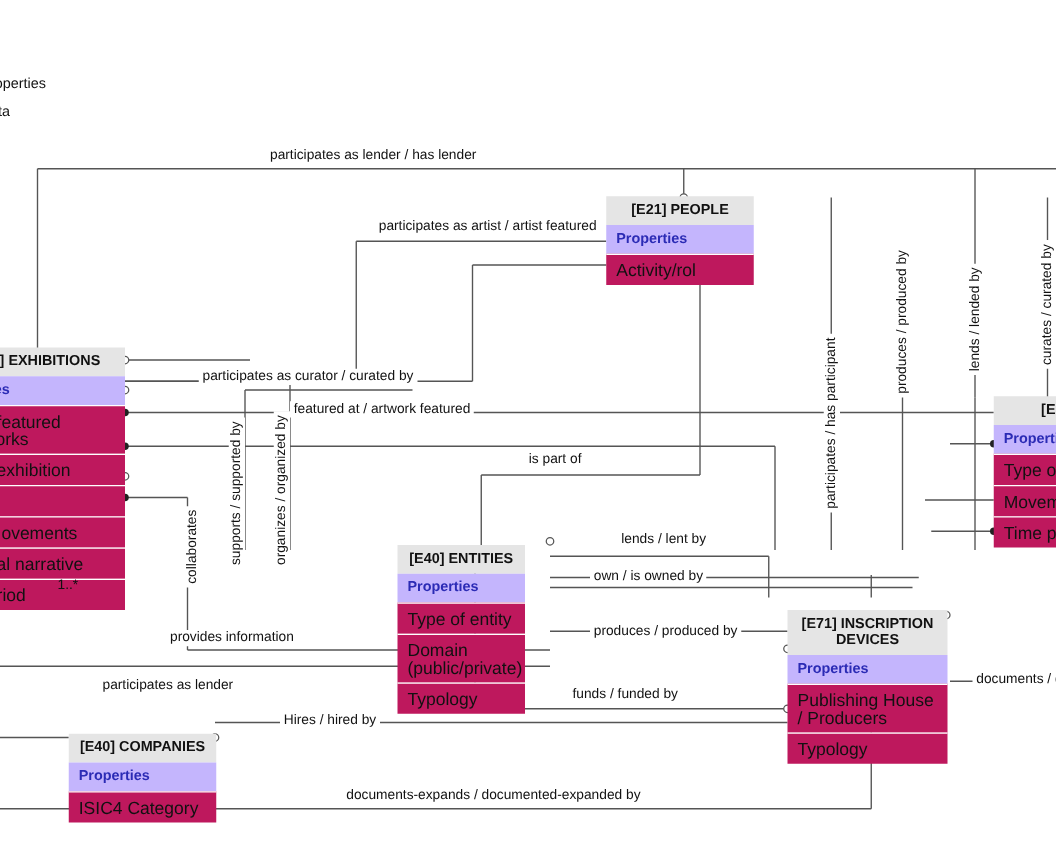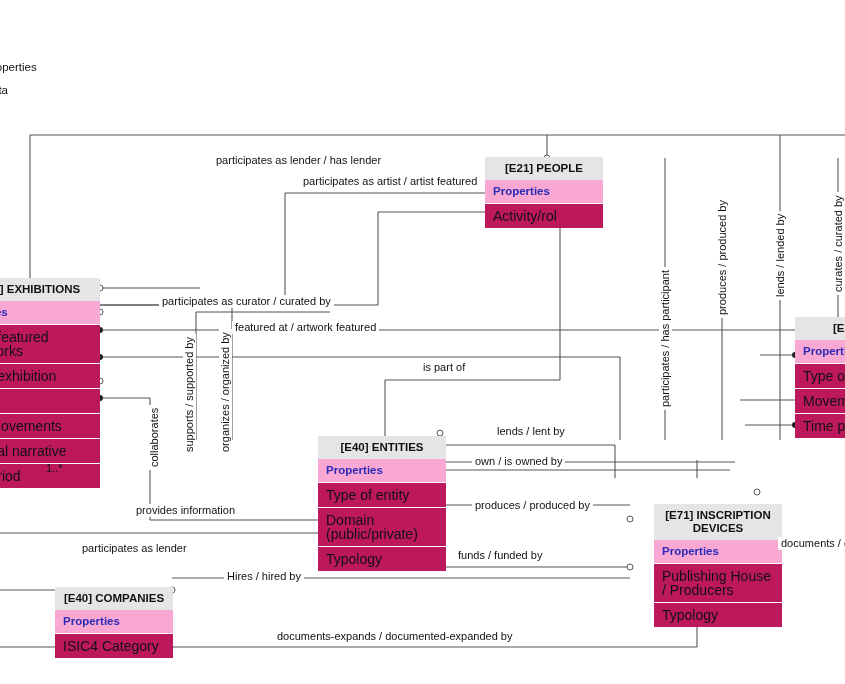--- a/index.html
+++ b/index.html
@@ -4,21 +4,21 @@
 <style>
   html,body{margin:0;padding:0;background:#ffffff;}
   body{width:845px;height:684px;position:relative;overflow:hidden;
        font-family:"Liberation Sans","DejaVu Sans",sans-serif;color:#1a1a1a;}
   #canvas{position:absolute;left:0;top:0;width:845px;height:684px;}
   svg.wires{position:absolute;left:0;top:0;width:845px;height:684px;pointer-events:none;}
 
   .entity{position:absolute;border:0;box-sizing:border-box;}
   .ent-head{background:#e5e5e5;color:#111;font-weight:bold;font-size:11.5px;
             text-align:center;padding:5px 4px;line-height:13px;}
-  .ent-props{background:#f9a8d4;color:#2b2bb5;font-weight:bold;font-size:11.5px;
+  .ent-props{background:#c4b5fd;color:#2b2bb5;font-weight:bold;font-size:11.5px;
              padding:5px 8px;line-height:13px;}
   .ent-attr{background:#be185d;color:#111;font-size:14px;padding:5px 8px;
             line-height:14px;border-top:1px solid #ffffff;}
 
   .lbl{position:absolute;font-size:11px;color:#111;white-space:nowrap;
        background:#ffffff;padding:0 3px;line-height:13px;}
   .lbl.vert{transform-origin:left top;}
   .legend{position:absolute;font-size:11.5px;color:#111;white-space:nowrap;}
   .mult{position:absolute;font-size:11px;color:#111;}
 </style>
@@ -128,50 +128,50 @@
     <div class="ent-attr">e period</div>
   </div>
   <div class="mult" style="left:46px;top:462px;">1..*</div>
 
   <div class="entity" style="left:485px;top:157px;width:118px;">
     <div class="ent-head">[E21] PEOPLE</div>
     <div class="ent-props">Properties</div>
     <div class="ent-attr">Activity/rol</div>
   </div>
 
-  <div class="entity" style="left:318px;top:436px;width:128px;">
+  <div class="entity" style="left:318px;top:436px;width:102px;">
     <div class="ent-head">[E40] ENTITIES</div>
     <div class="ent-props">Properties</div>
     <div class="ent-attr">Type of entity</div>
     <div class="ent-attr">Domain (public/private)</div>
     <div class="ent-attr">Typology</div>
   </div>
 
   <div class="entity" style="left:795px;top:317px;width:115px;">
     <div class="ent-head">[E22] A</div>
     <div class="ent-props">Properties</div>
     <div class="ent-attr">Type of ar</div>
     <div class="ent-attr">Movemen</div>
     <div class="ent-attr">Time peri</div>
   </div>
 
-  <div class="entity" style="left:630px;top:504px;width:128px;margin-left:24px;">
+  <div class="entity" style="left:630px;top:488px;width:128px;">
     <div class="ent-head">[E71] INSCRIPTION DEVICES</div>
     <div class="ent-props">Properties</div>
     <div class="ent-attr">Publishing House / Producers</div>
     <div class="ent-attr">Typology</div>
   </div>
 
   <div class="entity" style="left:55px;top:587px;width:118px;">
     <div class="ent-head">[E40] COMPANIES</div>
     <div class="ent-props">Properties</div>
     <div class="ent-attr">ISIC4 Category</div>
   </div>
 
-  <div class="lbl" style="left:213px;top:118px;margin-top:36px;">participates as lender / has lender</div>
+  <div class="lbl" style="left:213px;top:118px;">participates as lender / has lender</div>
   <div class="lbl" style="left:300px;top:175px;">participates as artist / artist featured</div>
   <div class="lbl" style="left:159px;top:295px;">participates as curator / curated by</div>
   <div class="lbl" style="left:232px;top:321px;text-align:center;">featured at / artwork featured</div>
   <div class="lbl" style="left:420px;top:361px;">is part of</div>
   <div class="lbl" style="left:494px;top:425px;">lends / lent by</div>
   <div class="lbl" style="left:472px;top:455px;">own / is owned by</div>
   <div class="lbl" style="left:472px;top:499px;">produces / produced by</div>
   <div class="lbl" style="left:455px;top:549px;">funds / funded by</div>
   <div class="lbl" style="left:133px;top:504px;">provides information</div>
   <div class="lbl" style="left:79px;top:525px;margin-top:17px;">participates as lender</div>

